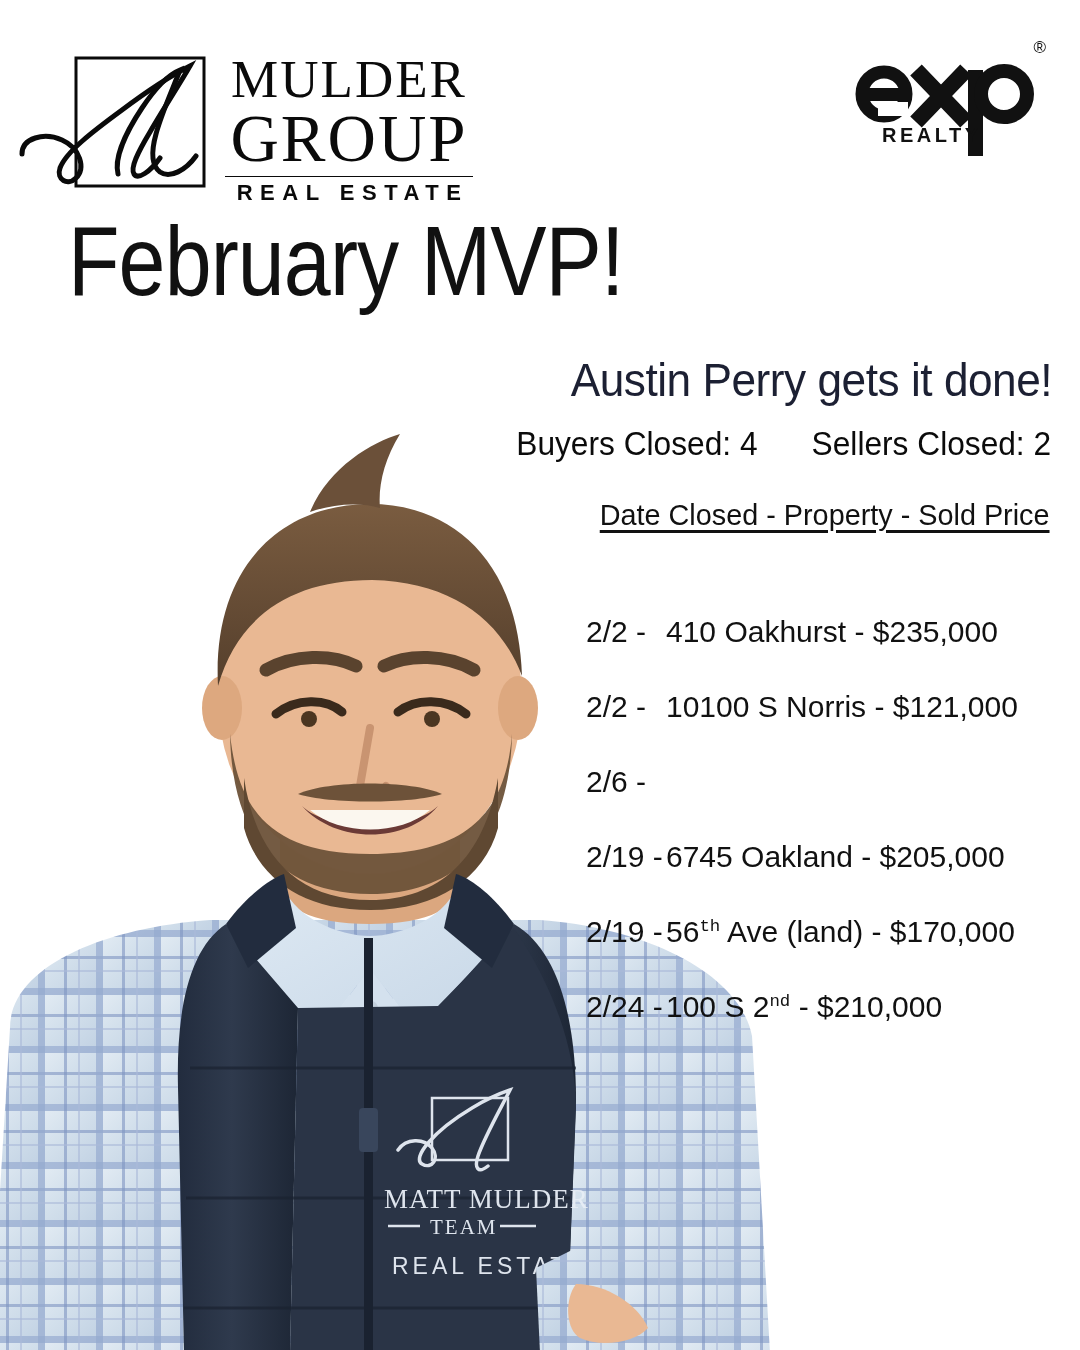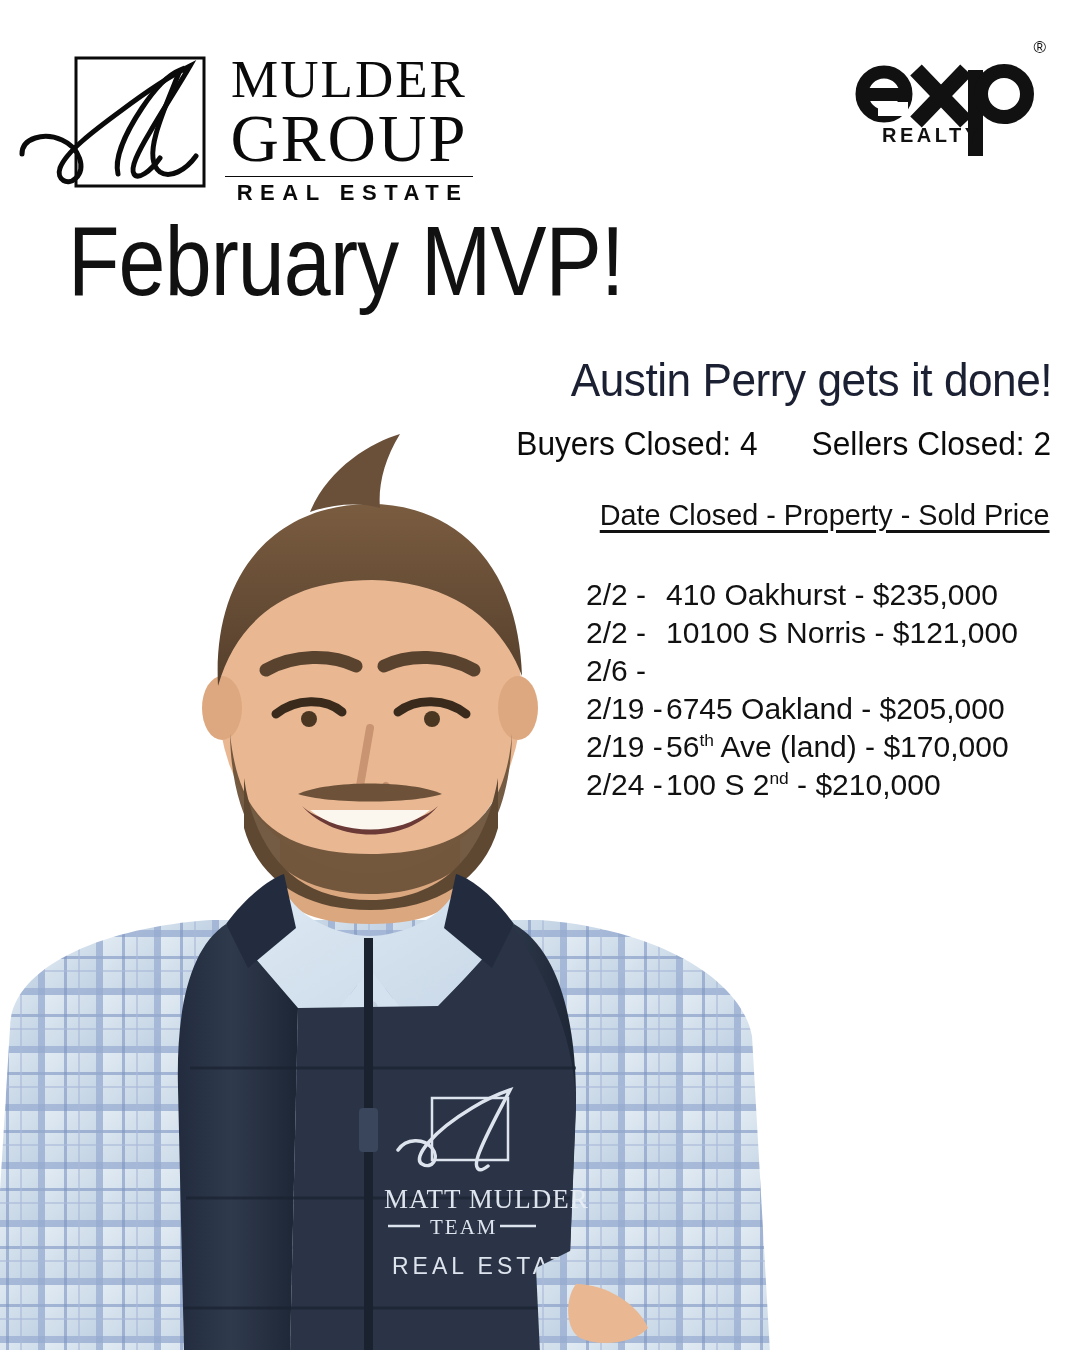--- a/index.html
+++ b/index.html
@@ -145,30 +145,32 @@
     width: 430px;
   }
   .deal-row {
     display: flex;
     align-items: baseline;
     font-size: 30px;
     font-weight: 400;
     color: #111111;
     height: 38px;
     white-space: nowrap;
+    margin-top: 37px;
   }
   .deal-date {
     width: 80px;
     flex: 0 0 80px;
   }
   .deal-desc { flex: 1 1 auto; }
   .deal-desc sup {
     font-size: 0.58em;
     vertical-align: super;
     line-height: 0;
+    font-family: Liberation Mono, monospace;
   }
 
   
   .portrait {
     position: absolute;
     left: -20px;
     top: 408px;
     width: 820px;
     height: 945px;
   }

